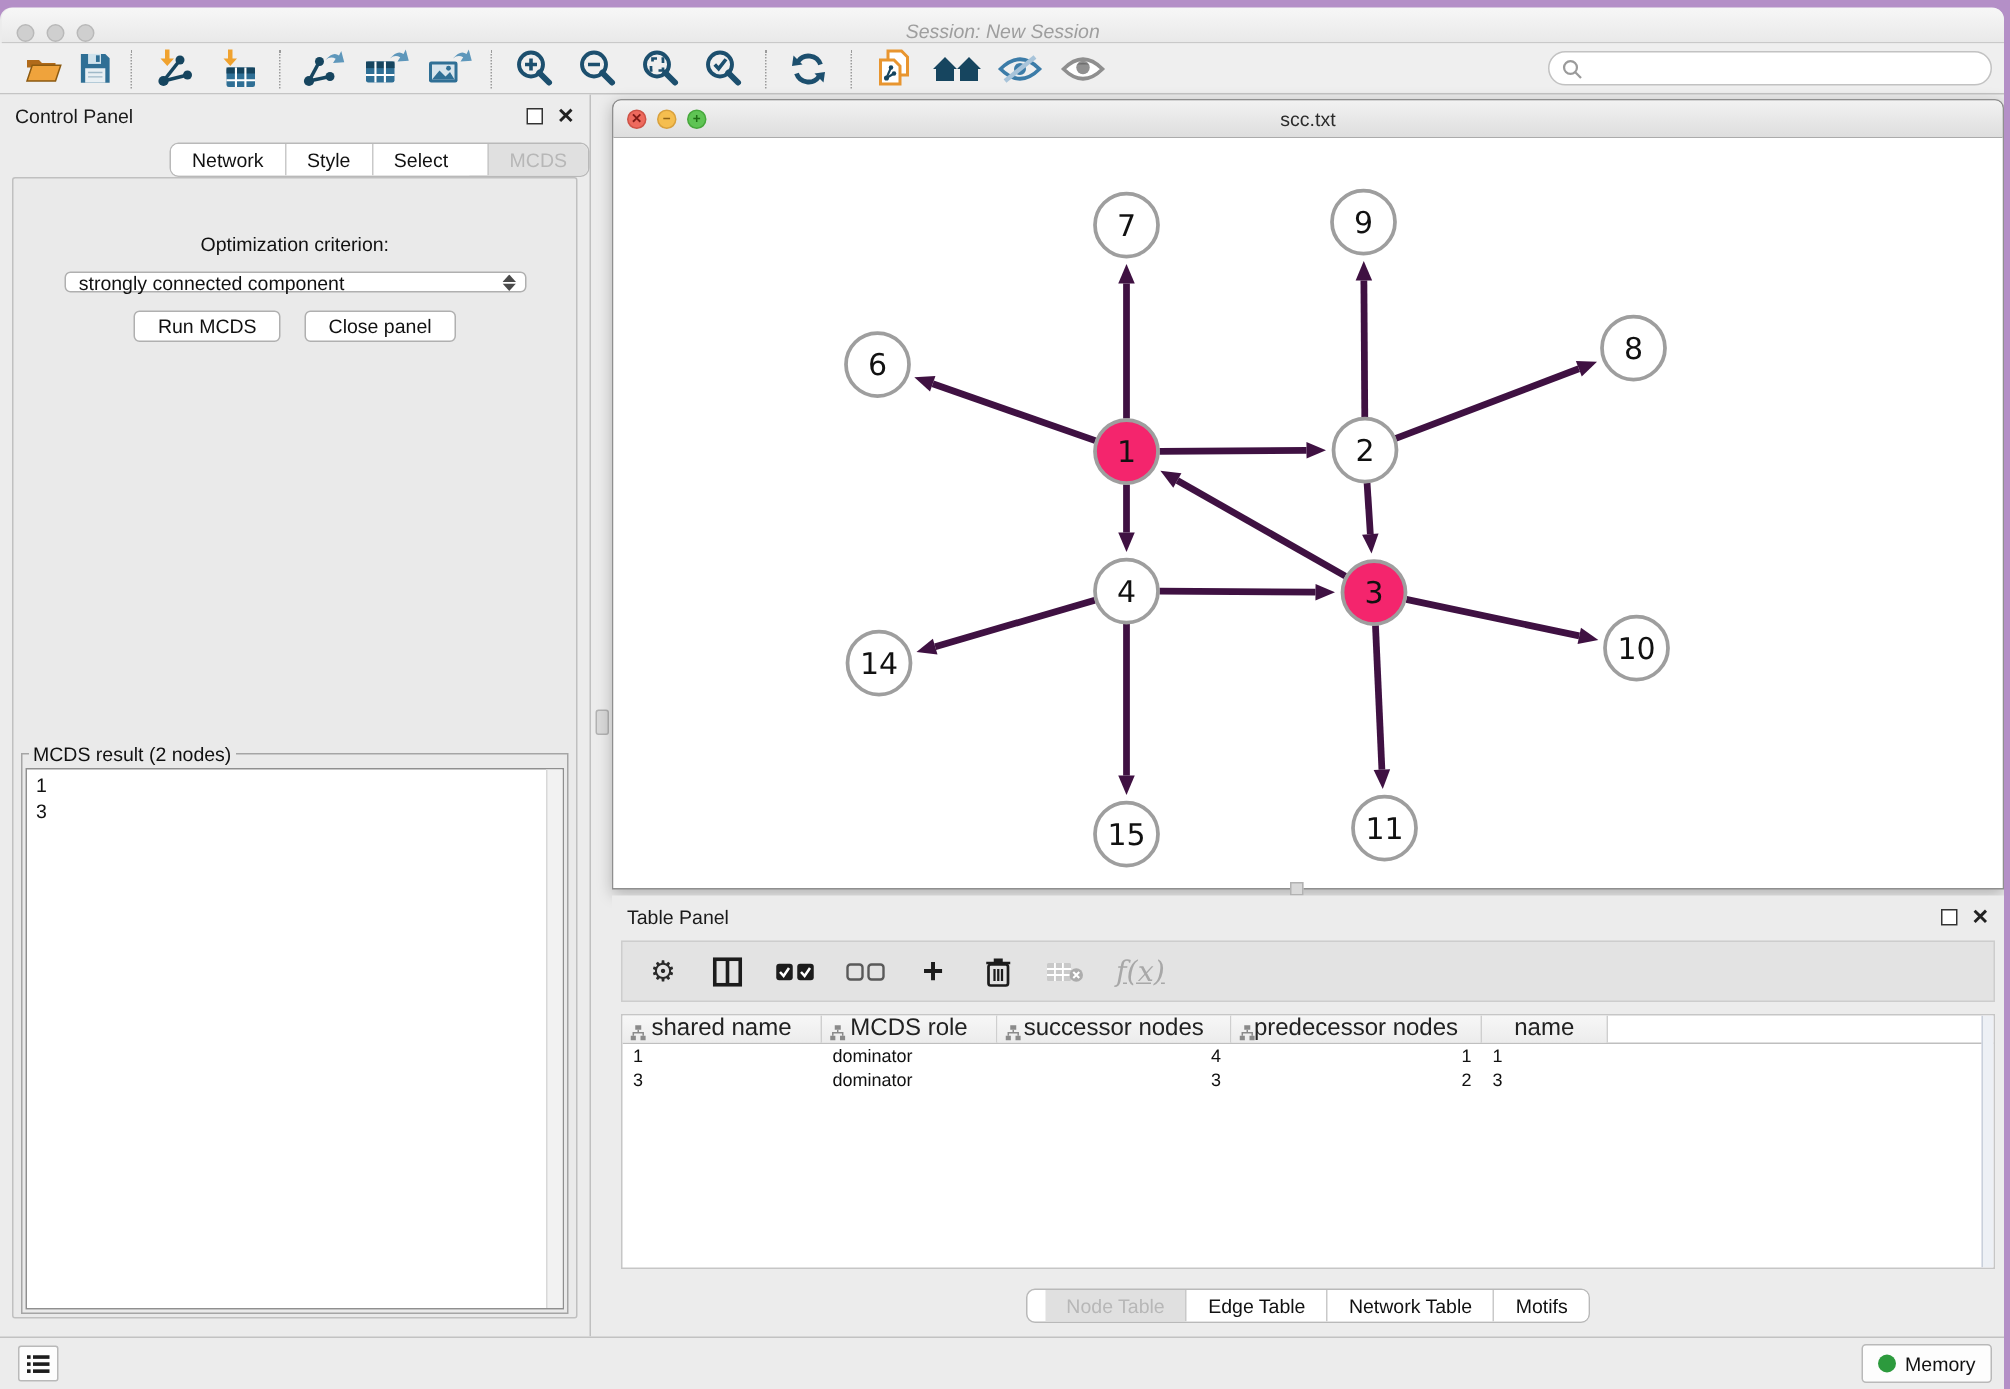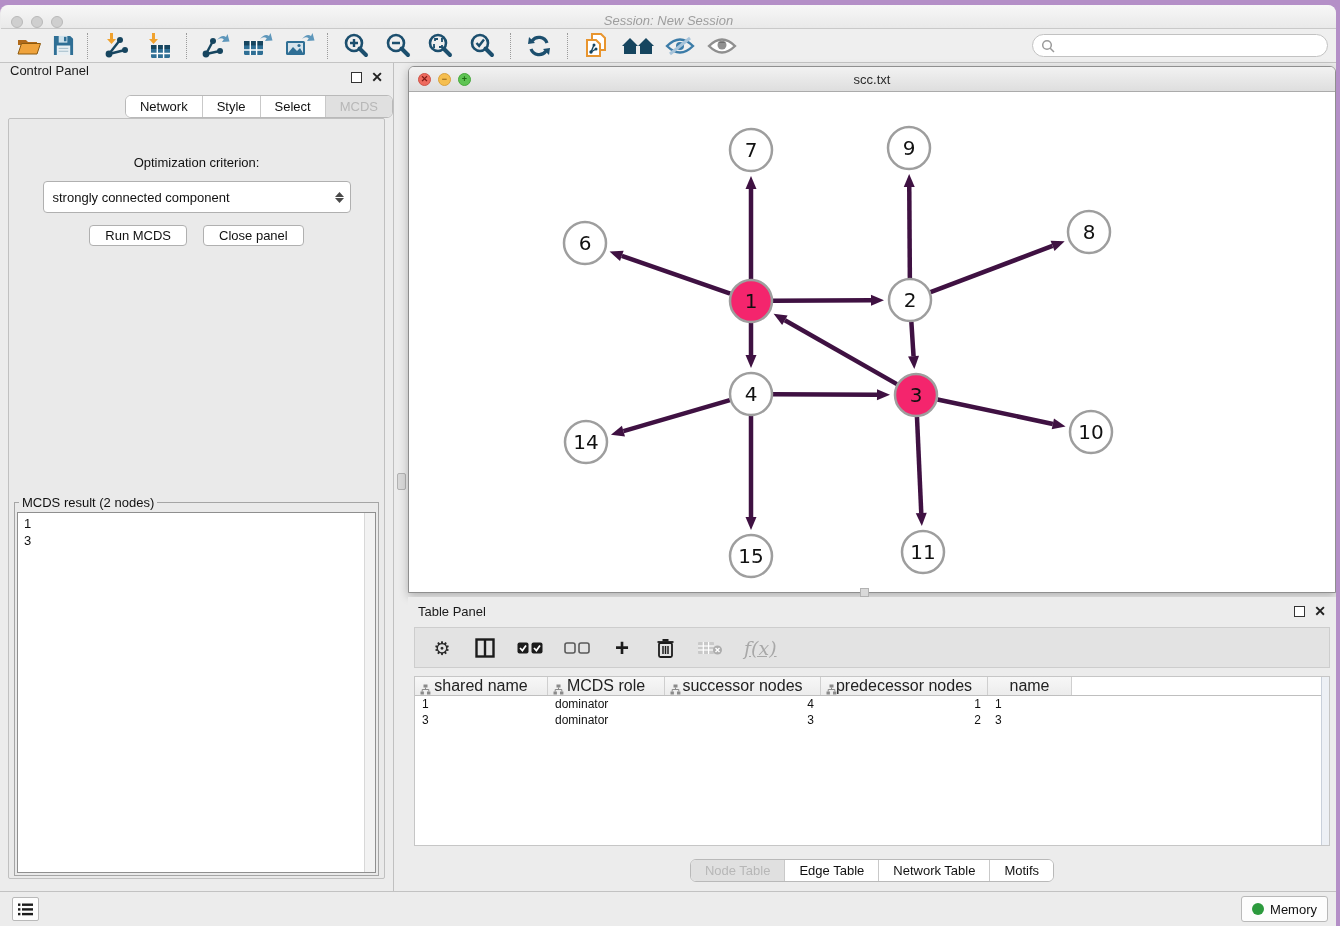--- a/index.html
+++ b/index.html
@@ -23,36 +23,36 @@
   .tbtn { width:34px; height:30px; display:flex; align-items:center; justify-content:center; }
   .tbtn.wide { width:42px; }
   .tsep { height:26px; border-left:1px dotted #9B9B9B; margin:0 7px; }
   .searchbox { margin-left:auto; margin-right:8px; width:296px; height:23px; border:1px solid #C2C2C2;
     border-radius:12px; background:#FFF; display:flex; align-items:center; padding-left:8px; }
   .searchbox input { border:none; outline:none; flex:1; font-size:13px; background:transparent; margin-left:5px; }
 
   
   .control-panel { position:absolute; left:0; top:58px; width:394px; bottom:35px;
     background:#ECECEC; border-right:1px solid #C0C0C0; }
-  .cp-header { height:28px; display:flex; padding:0 10px; }
+  .cp-header { height:28px; display:flex; align-items:center; padding:0 10px; }
   .panel-title { font-size:13px; color:#1A1A1A; }
   .panel-hbtns { margin-left:auto; display:flex; gap:9px; align-items:center; }
   .float-btn { width:11px; height:11px; border:1.5px solid #333; background:#fff; }
   .close-x { font-size:14px; font-weight:bold; color:#222; line-height:11px; }
 
   .seg { display:inline-flex; border:1px solid #B9B9B9; border-radius:6px; overflow:hidden; background:#FFF; }
   .seg .seg-item { padding:3px 14px; font-size:13px; color:#111; background:#FFF; border-left:1px solid #C9C9C9; cursor:default; }
   .seg .seg-item:first-child { border-left:none; }
-  .seg .seg-item.active { background:#E0E0E0; color:#B7B7B7; }
+  .seg .seg-item.active { background:#E0E0E0; color:#B7B7B7;margin-left:12px; }
   .cp-tabs { position:relative; z-index:2; text-align:right; margin-top:4px; }
 
   .cp-content { position:absolute; left:8px; right:8px; top:55px; bottom:12px;
     border:1px solid #C0C0C0; background:#EAEAEA; border-radius:2px; }
   .opt-label { text-align:center; font-size:13px; margin-top:36px; color:#111; }
-  .dropdown { margin:11px auto 0; width:308px; height:32px; background:#FFF; border:1px solid #B0B0B0;
+  .dropdown { margin:11px auto 0; width:308px; height:14px; background:#FFF; border:1px solid #B0B0B0;
     border-radius:4px; display:flex; align-items:center; font-size:13px; padding-left:9px; color:#111; }
   .dd-stepper { margin-left:auto; margin-right:6px; display:flex; flex-direction:column; align-items:center; gap:1px; }
   .btn-row { display:flex; justify-content:center; gap:16px; margin-top:12px; }
   .pbtn { height:21px; padding:0 15px; background:#FFF; border:1px solid #B0B0B0; border-radius:4px;
     font-size:13px; color:#111; display:flex; align-items:center; }
 
   fieldset.result { position:absolute; left:5px; right:5px; top:376px; bottom:2px;
     border:1px solid #A5A5A5; padding:2px; }
   fieldset.result legend { font-size:13px; padding:0 3px; margin-left:2px; color:#111; }
   .result-box { position:relative; width:100%; height:100%; background:#FFF; border:1px solid #8F8F8F; }

